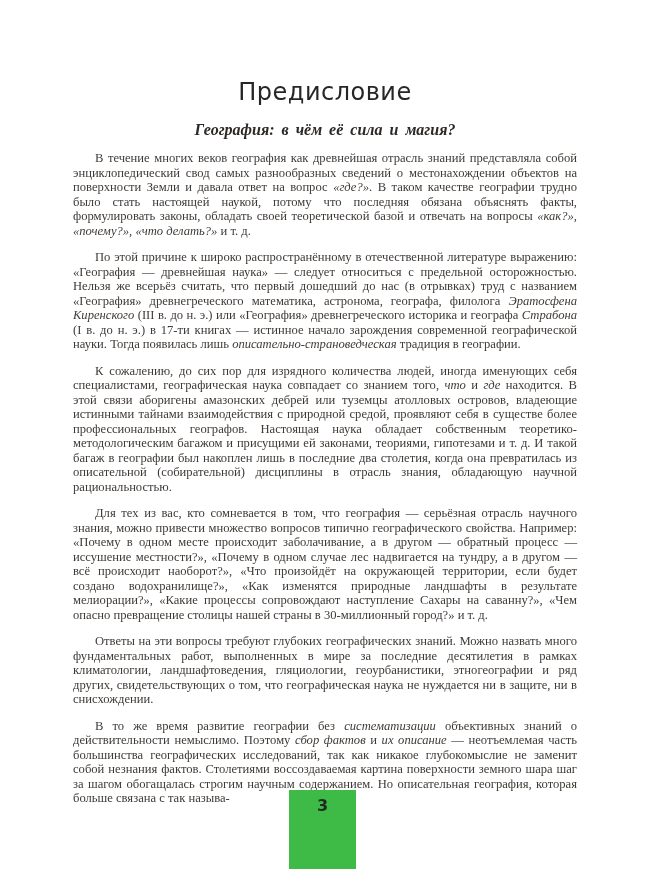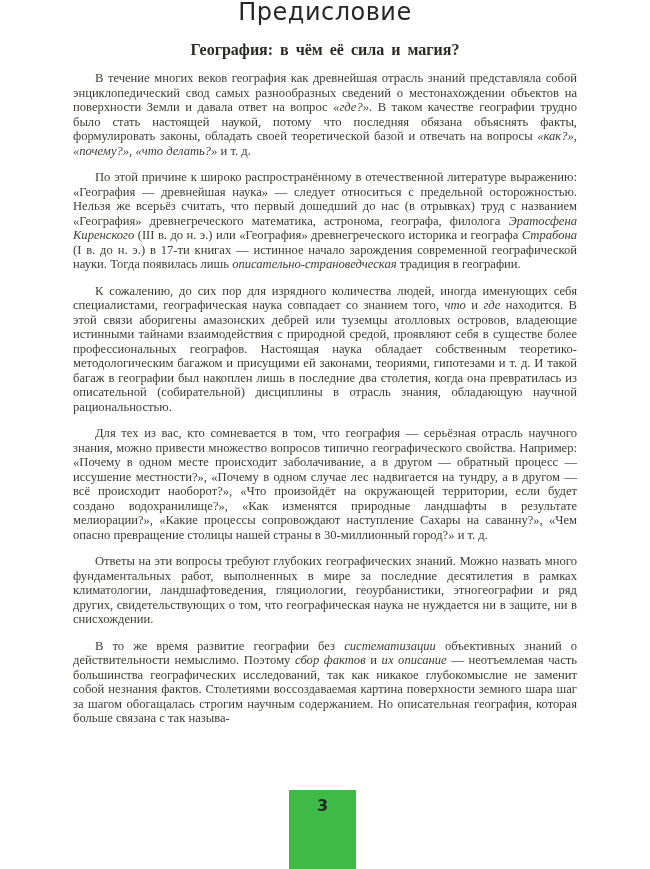--- a/index.html
+++ b/index.html
@@ -5,36 +5,38 @@
   html, body { margin: 0; padding: 0; background: #ffffff; }
   .screen {
     position: relative;
     width: 650px;
     height: 869px;
     background: #ffffff;
     overflow: hidden;
     font-family: "Liberation Serif", serif;
   }
   .page-title {
+    padding-top: 80px;
     text-align: center;
     font-family: "DejaVu Sans", sans-serif;
     font-size: 24px;
     font-weight: 500;
     color: #262626;
     line-height: 1.05;
     letter-spacing: 0.5px;
   }
   .section-heading {
     margin-top: 16px;
     text-align: center;
     font-family: "Liberation Serif", serif;
     font-size: 16px;
     font-weight: 700;
     color: #2c2825;
     word-spacing: 3px;
+    font-style: italic;
   }
   .body-text {
     width: 528px;
     margin: 9px auto 0 auto;
     font-size: 12.6px;
     line-height: 14.5px;
     color: #3f3a36;
     text-align: justify;
   }
   .body-text p.para {

